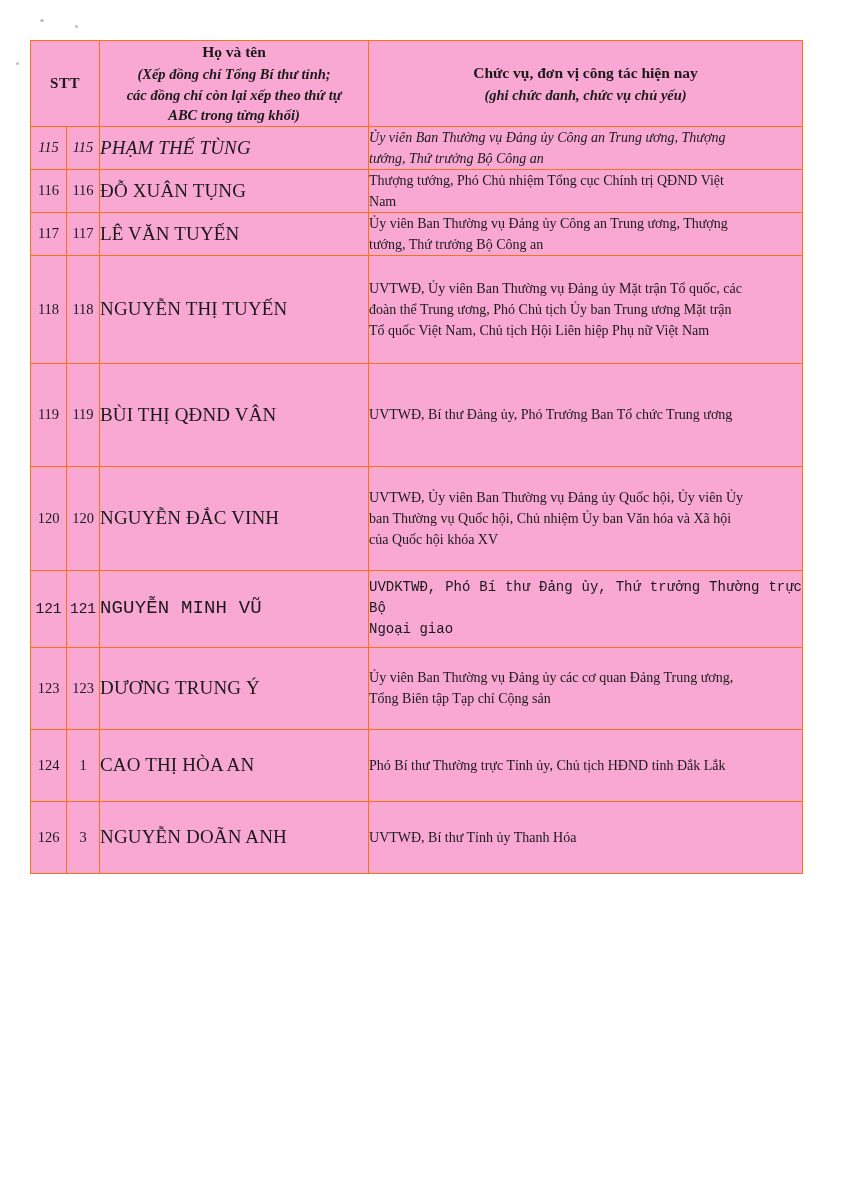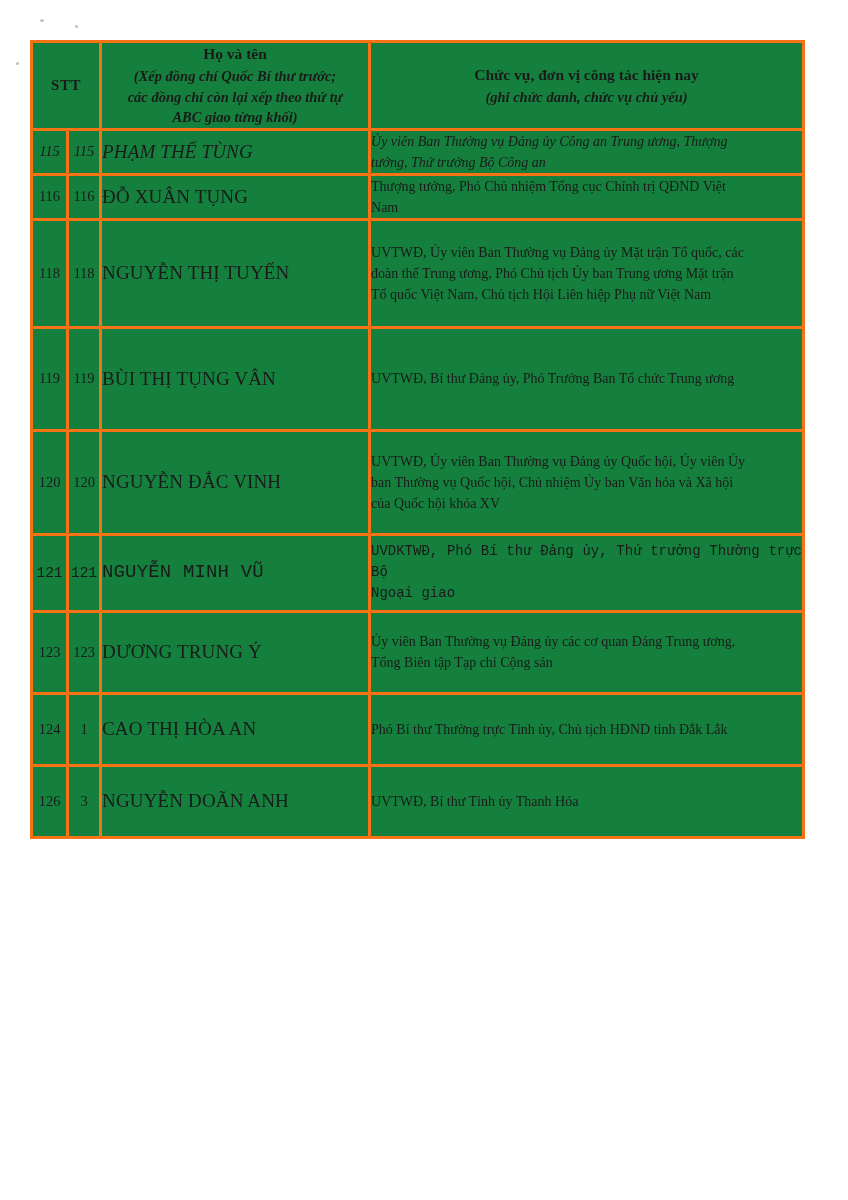--- a/index.html
+++ b/index.html
@@ -45,24 +45,24 @@
     width: 772px;
     border-collapse: collapse;
     table-layout: fixed;
   }
   table.reg col.c-stt   { width: 36px; }
   table.reg col.c-ord   { width: 33px; }
   table.reg col.c-name  { width: 269px; }
   table.reg col.c-pos   { width: 434px; }
 
   table.reg td, table.reg th {
-    border: 3px solid #f97316;
+    border: 1px solid #f97316;
     padding: 0;
     vertical-align: middle;
-    background: #15803d;
+    background: #f9a8d4;
   }
 
   
   .hd-stt {
     text-align: center;
     font-weight: bold;
     font-size: 15px;
     letter-spacing: .5px;
     padding: 4px 2px;
   }
@@ -131,23 +131,23 @@
         <col class="c-ord">
         <col class="c-name">
         <col class="c-pos">
     </colgroup>
     <thead>
       <tr>
         <th class="hd-stt" colspan="2">STT</th>
         <th class="hd-block">
           <span class="hd-main">Họ và tên</span>
           <span class="hd-sub">
-            <span class="ln">(Xếp đồng chí Quốc Bí thư trước;</span>
+            <span class="ln">(Xếp đồng chí Tổng Bí thư tỉnh;</span>
             <span class="ln">các đồng chí còn lại xếp theo thứ tự</span>
-            <span class="ln">ABC giao từng khối)</span>
+            <span class="ln">ABC trong từng khối)</span>
           </span>
         </th>
         <th class="hd-block">
           <span class="hd-main">Chức vụ, đơn vị công tác hiện nay</span>
           <span class="hd-sub">(ghi chức danh, chức vụ chủ yếu)</span>
         </th>
       </tr>
     </thead>
     <tbody id="tbody">
         <tr style="height: 38px; font-style: italic;">
@@ -161,34 +161,43 @@
         </tr>
         <tr style="height: 40px;">
           <td class="c-num">116</td>
           <td class="c-num">116</td>
           <td class="c-nm">ĐỖ XUÂN TỤNG</td>
           <td class="c-ps">
             <span class="ln">Thượng tướng, Phó Chủ nhiệm Tổng cục Chính trị QĐND Việt</span>
             <span class="ln">Nam</span>
           </td>
         </tr>
+        <tr style="height: 40px;">
+          <td class="c-num">117</td>
+          <td class="c-num">117</td>
+          <td class="c-nm">LÊ VĂN TUYẾN</td>
+          <td class="c-ps">
+            <span class="ln">Ủy viên Ban Thường vụ Đảng ủy Công an Trung ương, Thượng</span>
+            <span class="ln">tướng, Thứ trưởng Bộ Công an</span>
+          </td>
+        </tr>
         <tr style="height: 108px;">
           <td class="c-num">118</td>
           <td class="c-num">118</td>
           <td class="c-nm">NGUYỄN THỊ TUYẾN</td>
           <td class="c-ps">
             <span class="ln">UVTWĐ, Ủy viên Ban Thường vụ Đảng ủy Mặt trận Tổ quốc, các</span>
             <span class="ln">đoàn thể Trung ương,  Phó Chủ tịch Ủy ban Trung ương Mặt trận</span>
             <span class="ln">Tổ quốc Việt Nam, Chủ tịch Hội Liên hiệp Phụ nữ Việt Nam</span>
           </td>
         </tr>
         <tr style="height: 103px;">
           <td class="c-num">119</td>
           <td class="c-num">119</td>
-          <td class="c-nm">BÙI THỊ TỤNG VÂN</td>
+          <td class="c-nm">BÙI THỊ QĐND VÂN</td>
           <td class="c-ps">
             <span class="ln">UVTWĐ, Bí thư Đảng ủy, Phó Trưởng Ban Tổ chức Trung ương</span>
           </td>
         </tr>
         <tr style="height: 104px;">
           <td class="c-num">120</td>
           <td class="c-num">120</td>
           <td class="c-nm">NGUYỄN ĐẮC VINH</td>
           <td class="c-ps">
             <span class="ln">UVTWĐ, Ủy viên Ban Thường vụ Đảng ủy Quốc hội, Ủy viên Ủy</span>

